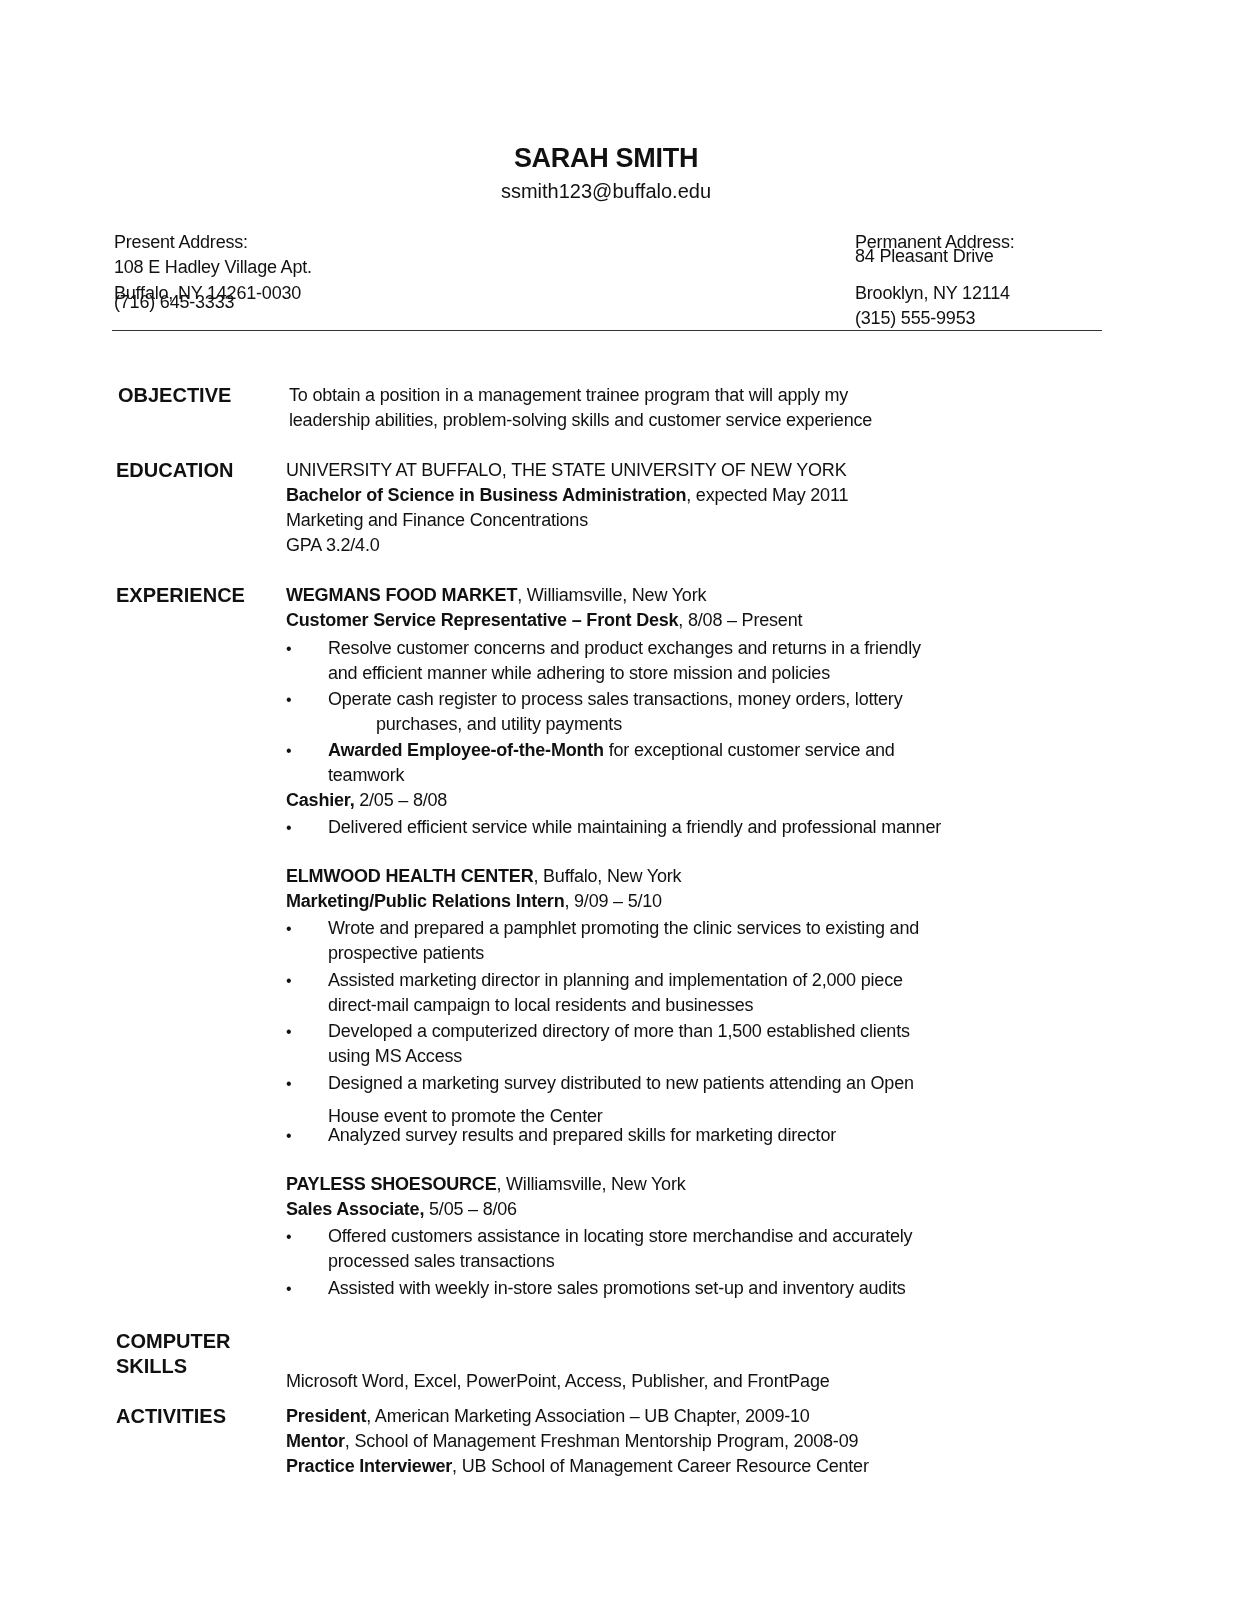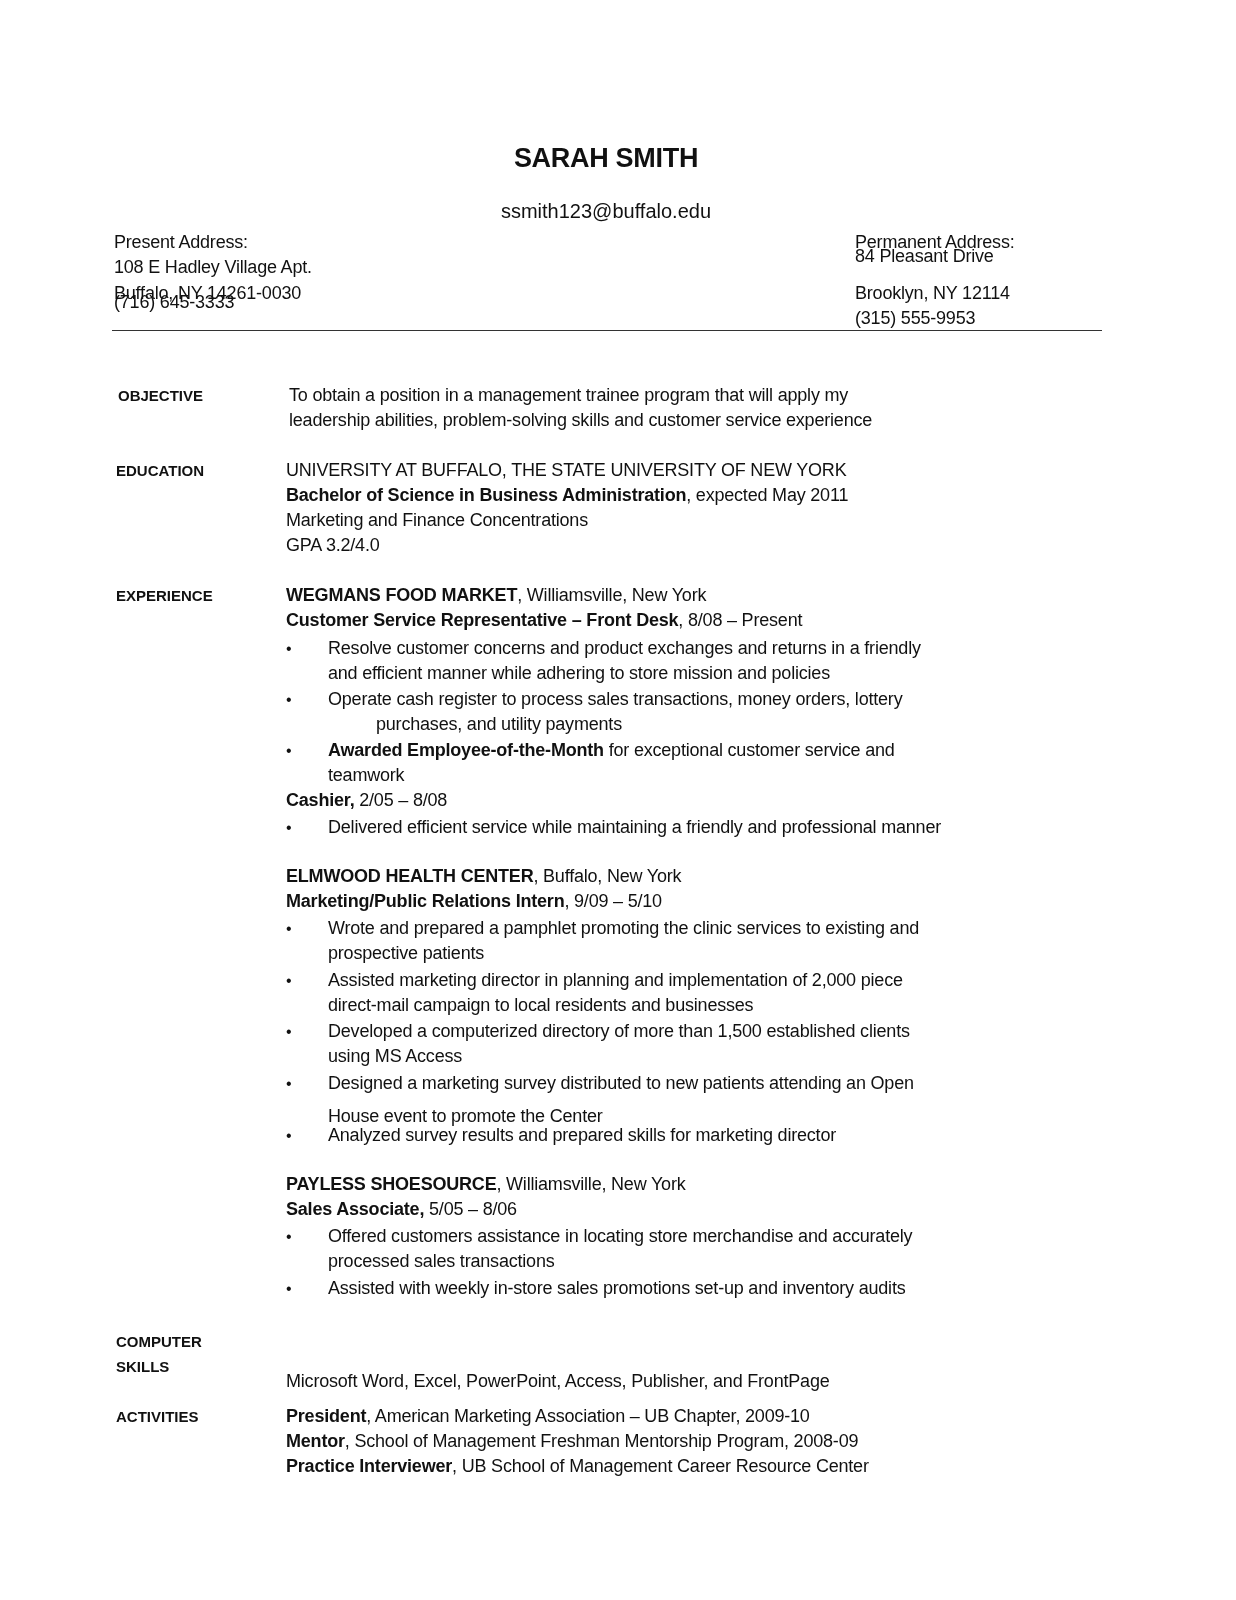--- a/index.html
+++ b/index.html
@@ -4,23 +4,23 @@
 <style>
   html, body { margin: 0; padding: 0; background: #ffffff; }
   body {
     width: 1236px; height: 1600px; position: relative; overflow: hidden;
     font-family: "Liberation Sans", sans-serif; color: #111111;
   }
   .abs { position: absolute; }
   .t { font-size: 18px; line-height: 25.6px; white-space: nowrap; letter-spacing: -0.2px; }
   .b { font-weight: bold; }
   .name { font-size: 27px; font-weight: bold; left: 0; width: 1212px; text-align: center; top: 143px; letter-spacing: -0.3px; }
-  .email { font-size: 20px; left: 0; width: 1212px; text-align: center; top: 180px; margin-top: 20px; }
+  .email { font-size: 20px; left: 0; width: 1212px; text-align: center; top: 180px; }
   .rule { left: 112px; width: 990px; top: 330px; height: 0; border-top: 1.5px solid #333; }
-  .label { left: 116px; font-weight: bold; font-size: 15px; line-height: 25.6px; }
+  .label { left: 116px; font-weight: bold; font-size: 20px; line-height: 25.6px; }
   .col { left: 286px; }
   .bullet-dot { position: absolute; left: 286px; font-size: 16px; }
   .btext { left: 328px; }
 </style>
 </head>
 <body>
 
 <div class="abs name">SARAH SMITH</div>
 <div class="abs email">ssmith123@buffalo.edu</div>
 

